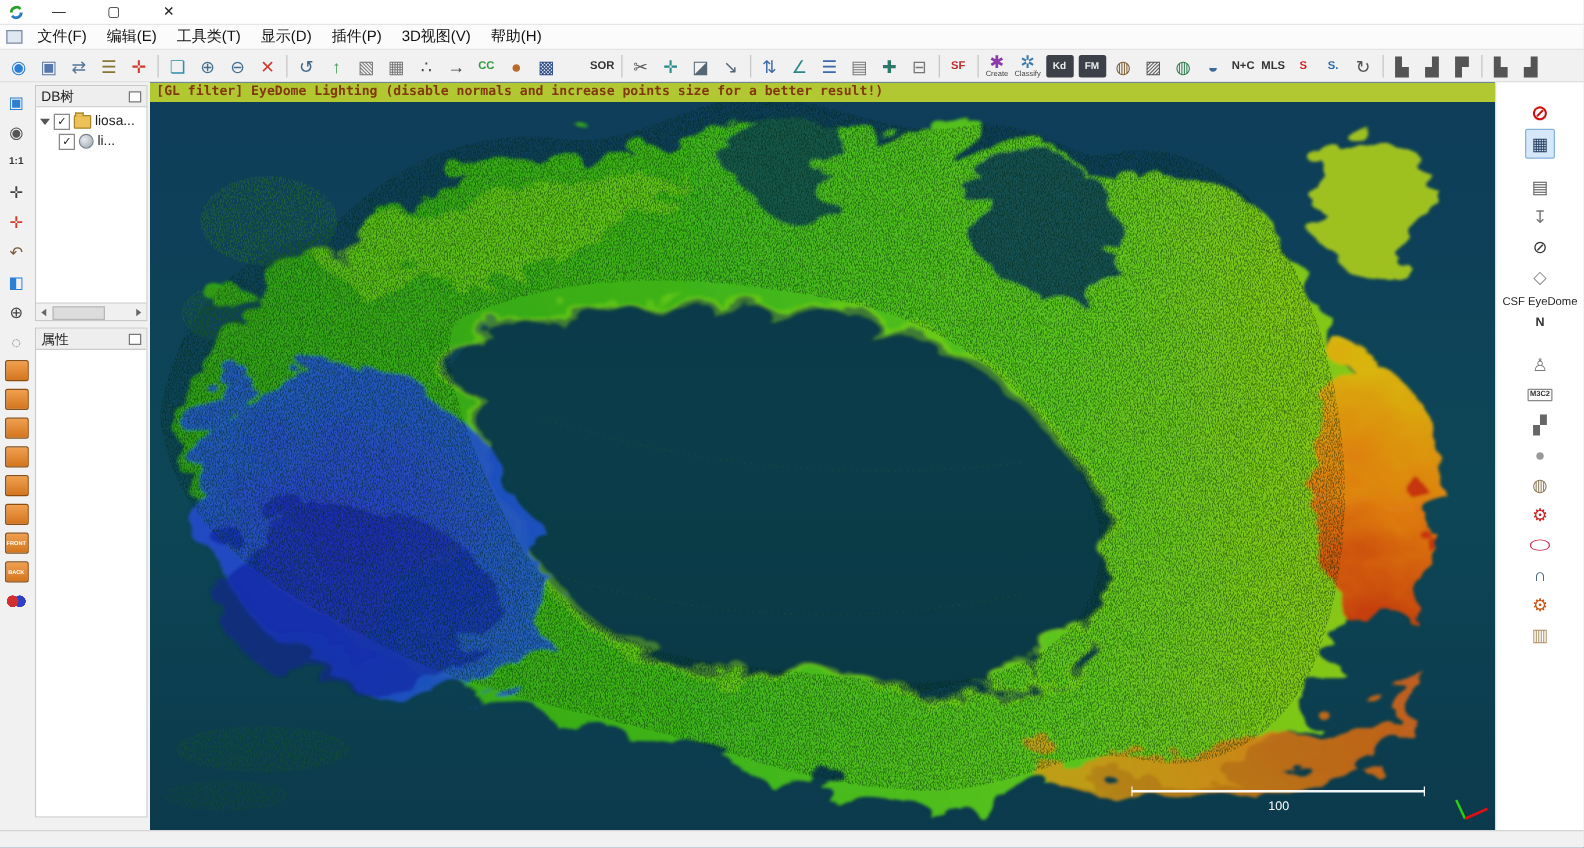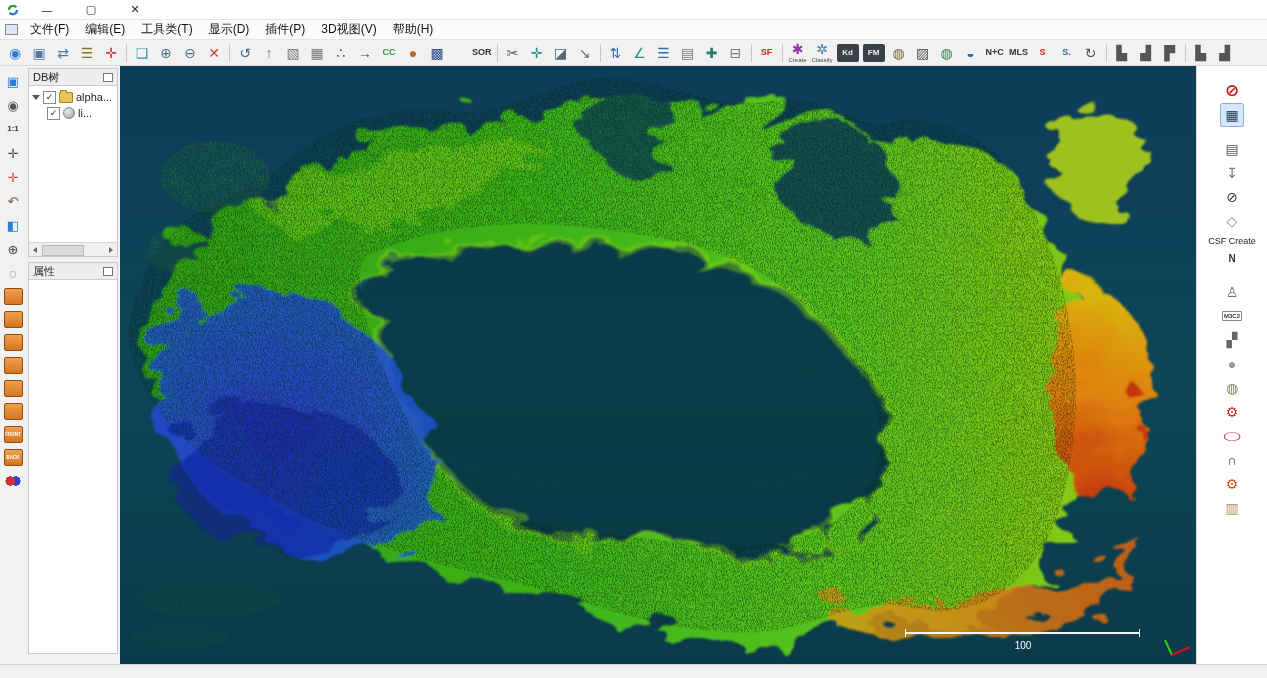--- a/index.html
+++ b/index.html
@@ -362,21 +362,21 @@
           <span>DB树</span>
           <span class="float-btn"></span>
         </div>
         <div class="panel-body tree">
           <div class="tree-row">
             <span class="expander"></span>
             <span class="checkbox">
                 <span class="mark">✓</span>
               </span>
             <span class="folder"></span>
-            <span class="tree-label">alpha...</span>
+            <span class="tree-label">liosa...</span>
           </div>
           <div class="tree-row child">
             <span class="checkbox">
                 <span class="mark">✓</span>
               </span>
             <span class="cloud-icon"></span>
             <span class="tree-label">li...</span>
           </div>
         </div>
         <div class="hscroll">
@@ -490,20 +490,21 @@
         <ellipse cx="95" cy="108" rx="55" ry="35" fill="#2e7a16" opacity="0.5" filter="url(#speckle)"></ellipse>
         <ellipse cx="60" cy="180" rx="35" ry="22" fill="#2e7a16" opacity="0.4" filter="url(#speckle)"></ellipse>
         <ellipse cx="210" cy="180" rx="40" ry="20" fill="#2e7a16" opacity="0.35" filter="url(#speckle)"></ellipse>
         <ellipse cx="90" cy="520" rx="70" ry="18" fill="#1f6a10" opacity="0.3" filter="url(#speckle)"></ellipse>
         <ellipse cx="60" cy="556" rx="50" ry="12" fill="#1f6a10" opacity="0.25" filter="url(#speckle)"></ellipse>
 
         <path d="M 310,260 C 430,300 560,312 700,296" fill="none" stroke="#1c5c38" stroke-width="1" stroke-dasharray="1 4" opacity="0.7"></path>
         <path d="M 330,386 C 450,420 580,424 700,398" fill="none" stroke="#1c5c38" stroke-width="1" stroke-dasharray="1 4" opacity="0.7"></path>
       </svg>
 
+      <div class="gl-banner">[GL filter] EyeDome Lighting (disable normals and increase points size for a better result!)</div>
 
       <div class="scale-bar"></div>
       <div class="scale-label">100</div>
 
       <svg class="axes" viewBox="0 0 32 26">
         <polyline points="4,6 11,21" fill="none" stroke="#2ad00a" stroke-width="2"></polyline>
         <polyline points="11,21 29,13" fill="none" stroke="#e01010" stroke-width="2"></polyline>
       </svg>
     </div>
 
@@ -522,21 +523,21 @@
         <div class="rbtn">
           <span class="glyph" style="color: rgb(119, 119, 119);">↧</span>
         </div>
         <div class="rbtn">
           <span class="glyph" style="color: rgb(51, 51, 51);">⊘</span>
         </div>
         <div class="rbtn">
           <span class="glyph" style="color: rgb(136, 136, 136);">◇</span>
         </div>
         <div class="rbtn label">
-          <span class="glyph">CSF Create</span>
+          <span class="glyph">CSF EyeDome</span>
         </div>
         <div class="rbtn txt">
           <span class="glyph" style="color: rgb(51, 51, 51);">N</span>
         </div>
         <div class="rbtn gap"></div>
         <div class="rbtn">
           <span class="glyph" style="color: rgb(119, 119, 119);">♙</span>
         </div>
         <div class="rbtn tiny">
           <span class="glyph" style="color: rgb(51, 51, 51);">M3C2</span>

